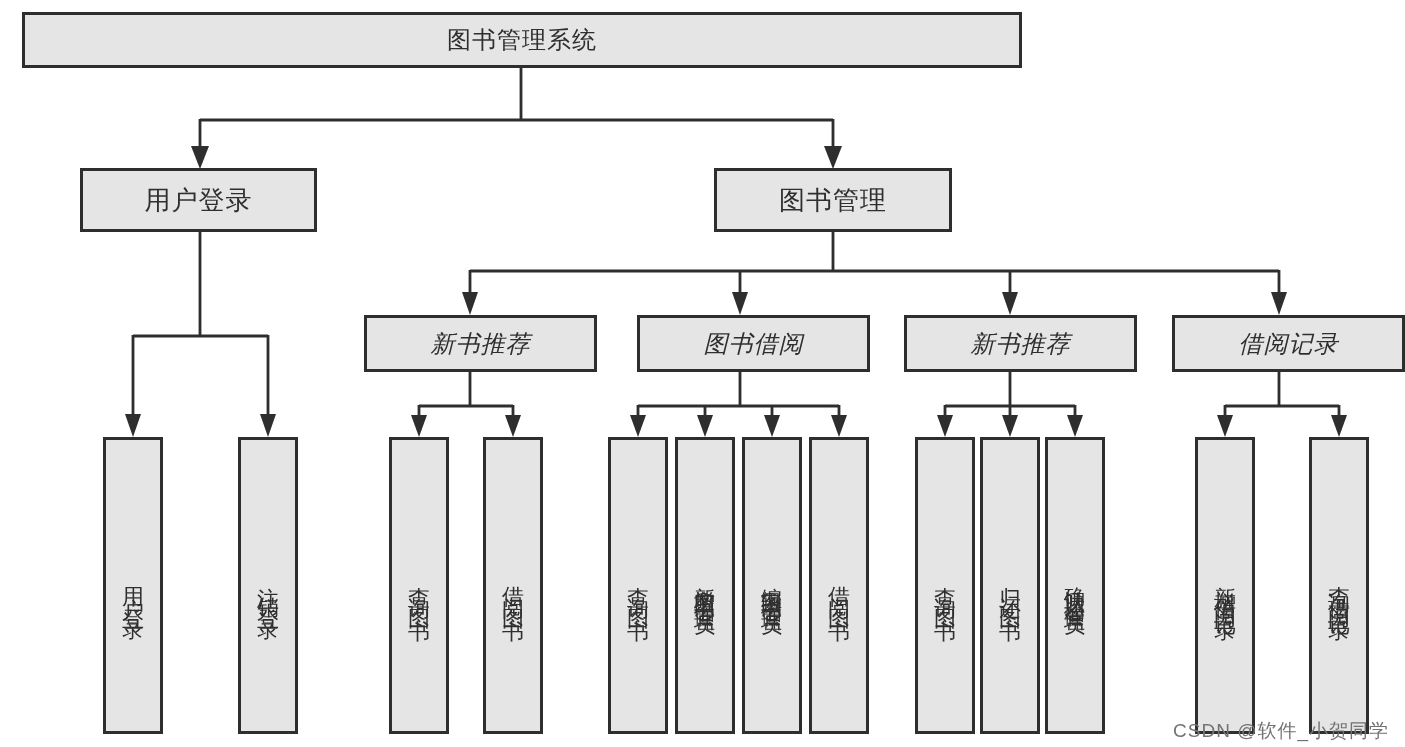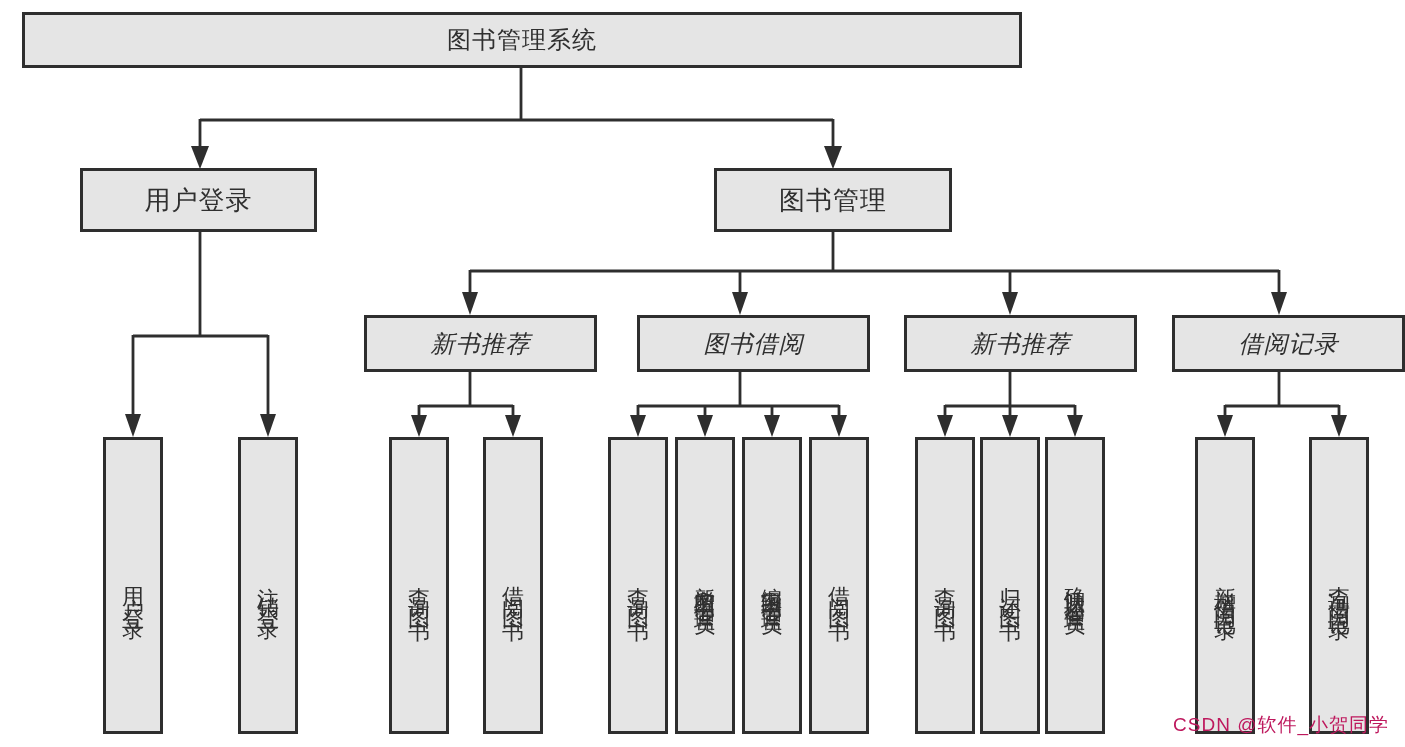--- a/index.html
+++ b/index.html
@@ -50,23 +50,23 @@
   .v-label.tight  { font-size: 21px; letter-spacing: 4px; margin-bottom: -4px; }
   #connectors {
     position: absolute; left: 0; top: 0;
     width: 1405px; height: 747px;
     z-index: 1;
   }
   #connectors path { stroke: #2e2e2e; stroke-width: 2.8; fill: none; }
   #connectors polygon { fill: #2e2e2e; stroke: none; }
   .watermark {
     position: absolute;
-    right: 16px; bottom: 9px;
+    right: 16px; bottom: 3px;
     font-size: 19px;
-    color: #be185d;
+    color: #737373;
     letter-spacing: 1px;
     z-index: 3;
     white-space: nowrap;
     text-align: center;
   }
 </style>
 </head>
 <body>
 
 <svg id="connectors" viewBox="0 0 1405 747" xmlns="http://www.w3.org/2000/svg">

